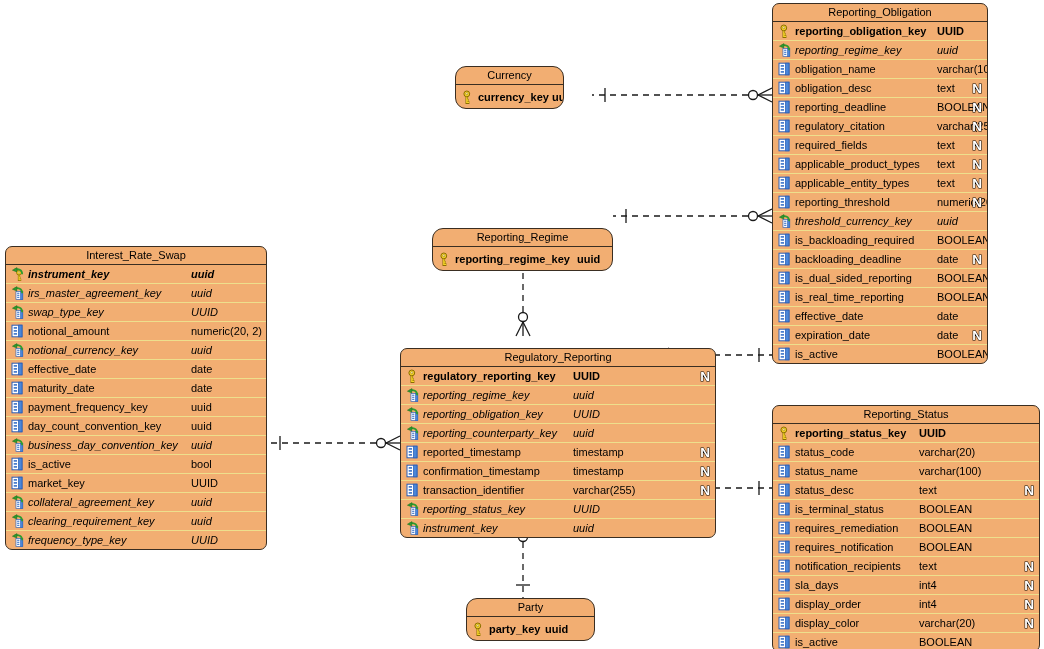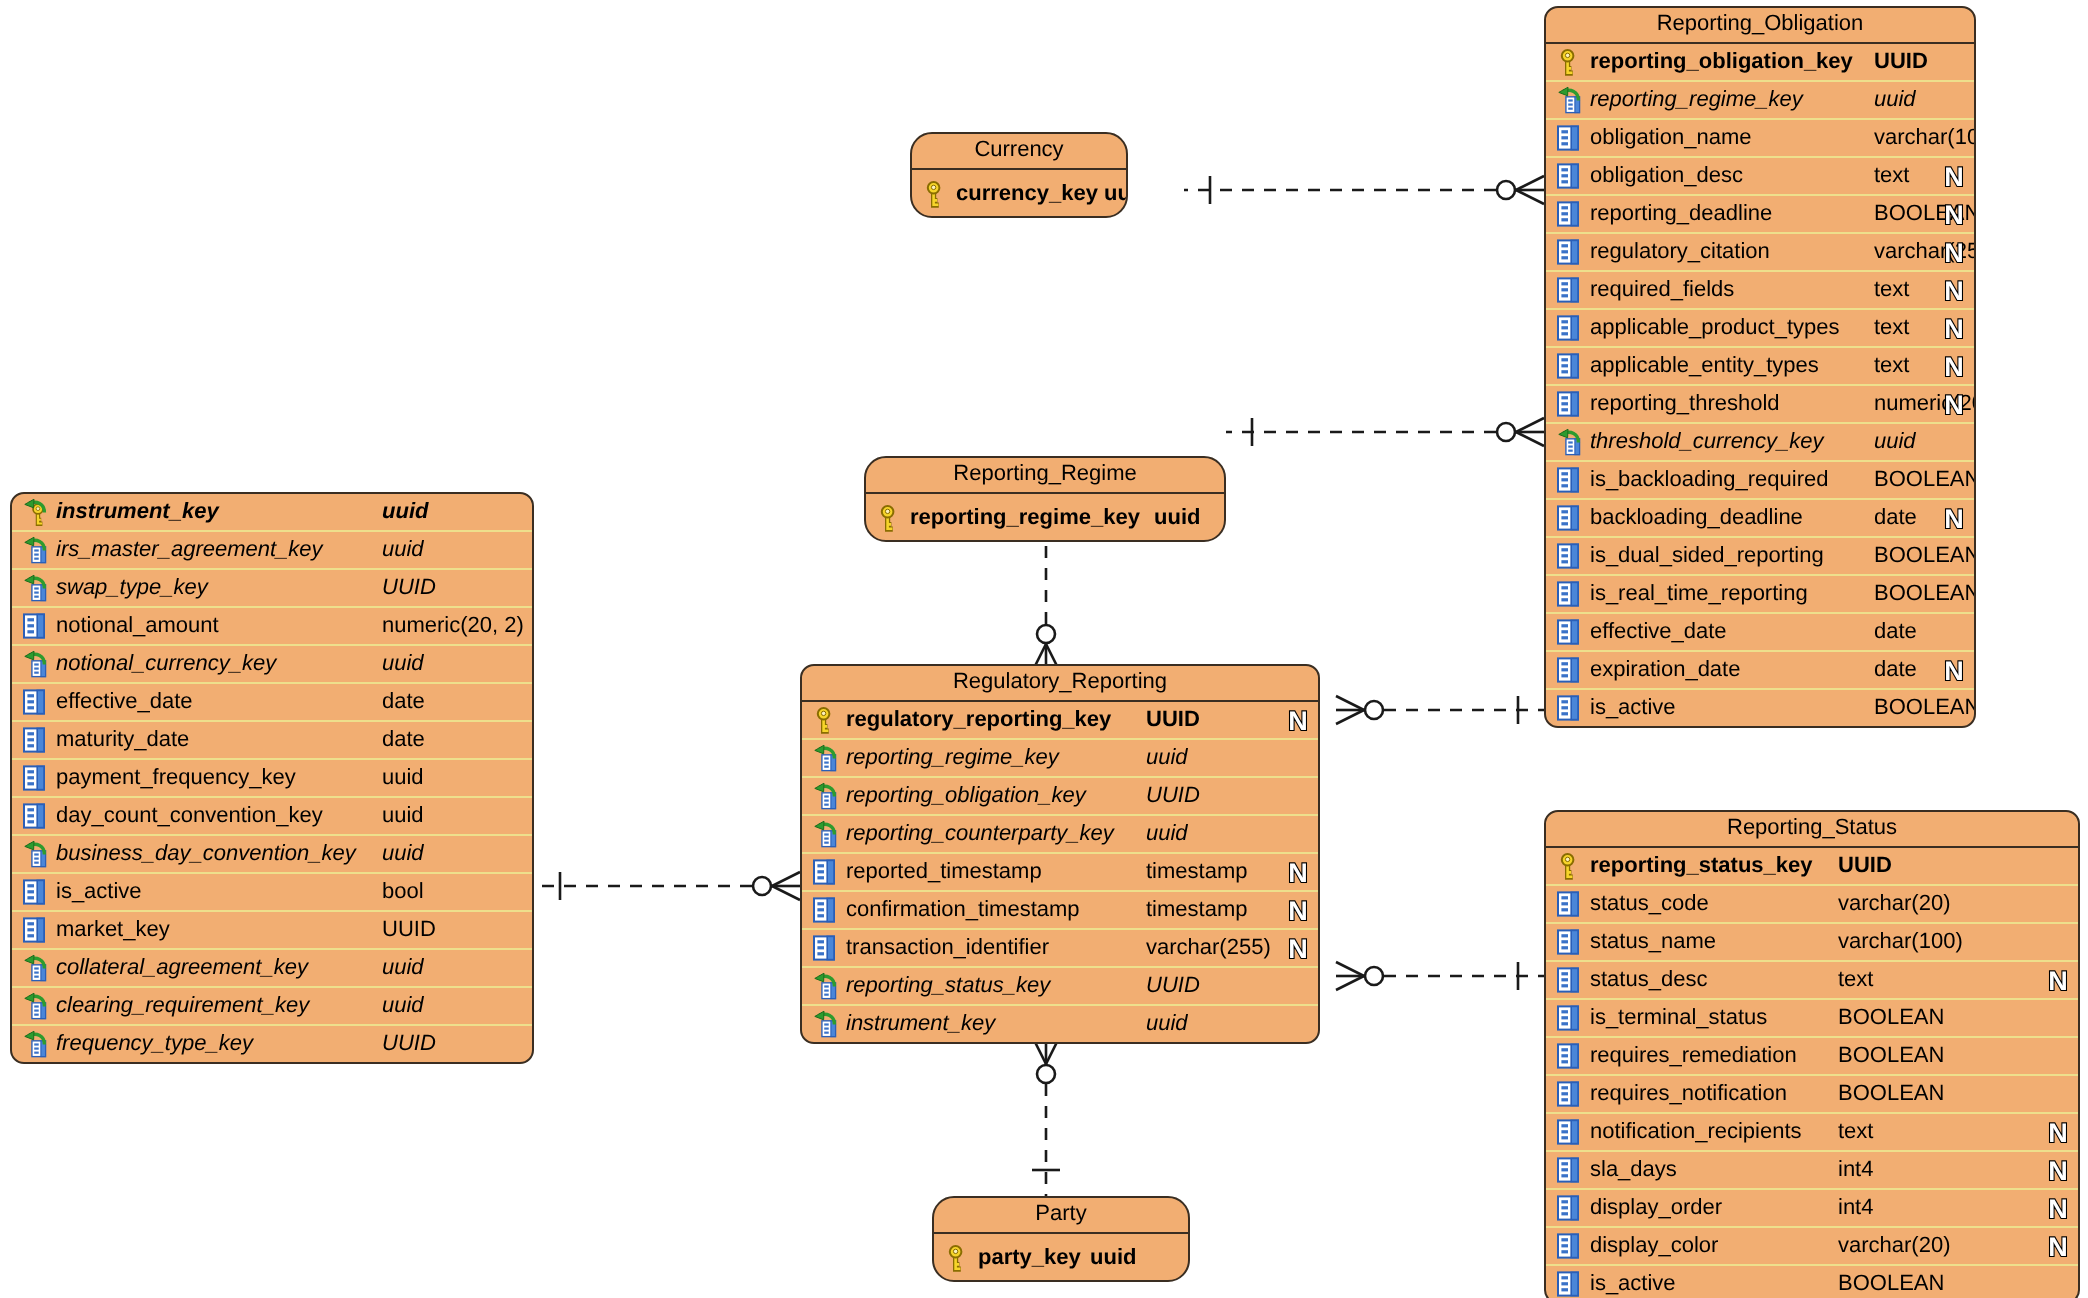--- a/index.html
+++ b/index.html
@@ -83,20 +83,21 @@
       <g>
         <line x1="523" y1="542" x2="523" y2="598" stroke="#1a1a1a" stroke-width="1.3" stroke-dasharray="6,5"></line>
         <line x1="523" y1="532" x2="516" y2="518" stroke="#1a1a1a" stroke-width="1.3"></line>
         <line x1="523" y1="532" x2="530" y2="518" stroke="#1a1a1a" stroke-width="1.3"></line>
         <line x1="523" y1="532" x2="523" y2="518" stroke="#1a1a1a" stroke-width="1.3"></line>
         <circle cx="523" cy="537" r="4.5" fill="#ffffff" stroke="#1a1a1a" stroke-width="1.3"></circle>
         <line x1="516" y1="585" x2="530" y2="585" stroke="#1a1a1a" stroke-width="1.3"></line>
       </g>
     </svg>
 <div class="tbl" style="left: 5px; top: 246px; width: 262px;">
+      <div class="ttl">Interest_Rate_Swap</div>
       <div class="row">
         <span class="icn">
           <svg viewBox="0 0 14 14">
             <g transform="translate(3.2,2.2) scale(0.85)">
               <path d="M6.8 6.4 L6.8 12.6 L9.4 12.6 M6.8 10.3 L8.7 10.3" fill="none" stroke="#8a6d00" stroke-width="2.6"></path>
               <path d="M6.8 6.4 L6.8 12.4 L9.2 12.4 M6.8 10.2 L8.5 10.2" fill="none" stroke="#F6D42A" stroke-width="1.3"></path>
               <circle cx="6.8" cy="3.9" r="2.9" fill="#F6D42A" stroke="#8a6d00" stroke-width="1"></circle>
               <circle cx="6.8" cy="3.7" r="1.1" fill="#FBF0BC" stroke="#8a6d00" stroke-width="0.5"></circle>
             </g>
             <path d="M12.2 7.2 C12.2 2.6 8.4 1.4 4.6 2.6" fill="none" stroke="#2E9B2E" stroke-width="1.7"></path>
@@ -355,21 +356,21 @@
             <path d="M6.8 6.4 L6.8 12.6 L9.4 12.6 M6.8 10.3 L8.7 10.3" fill="none" stroke="#8a6d00" stroke-width="2.6"></path>
             <path d="M6.8 6.4 L6.8 12.4 L9.2 12.4 M6.8 10.2 L8.5 10.2" fill="none" stroke="#F6D42A" stroke-width="1.3"></path>
             <circle cx="6.8" cy="3.9" r="2.9" fill="#F6D42A" stroke="#8a6d00" stroke-width="1"></circle>
             <circle cx="6.8" cy="3.7" r="1.1" fill="#FBF0BC" stroke="#8a6d00" stroke-width="0.5"></circle>
           </svg>
         </span>
         <span class="fname bold">party_key</span>
         <span class="ftype bold" style="left: 78px;">uuid</span>
       </div>
     </div>
-    <div class="tbl" style="left: 400px; top: 332px; width: 260px;">
+    <div class="tbl" style="left: 400px; top: 348px; width: 316px;">
       <div class="ttl">Regulatory_Reporting</div>
       <div class="row">
         <span class="icn">
           <svg viewBox="0 0 14 14">
             <path d="M6.8 6.4 L6.8 12.6 L9.4 12.6 M6.8 10.3 L8.7 10.3" fill="none" stroke="#8a6d00" stroke-width="2.6"></path>
             <path d="M6.8 6.4 L6.8 12.4 L9.2 12.4 M6.8 10.2 L8.5 10.2" fill="none" stroke="#F6D42A" stroke-width="1.3"></path>
             <circle cx="6.8" cy="3.9" r="2.9" fill="#F6D42A" stroke="#8a6d00" stroke-width="1"></circle>
             <circle cx="6.8" cy="3.7" r="1.1" fill="#FBF0BC" stroke="#8a6d00" stroke-width="0.5"></circle>
           </svg>
         </span>

